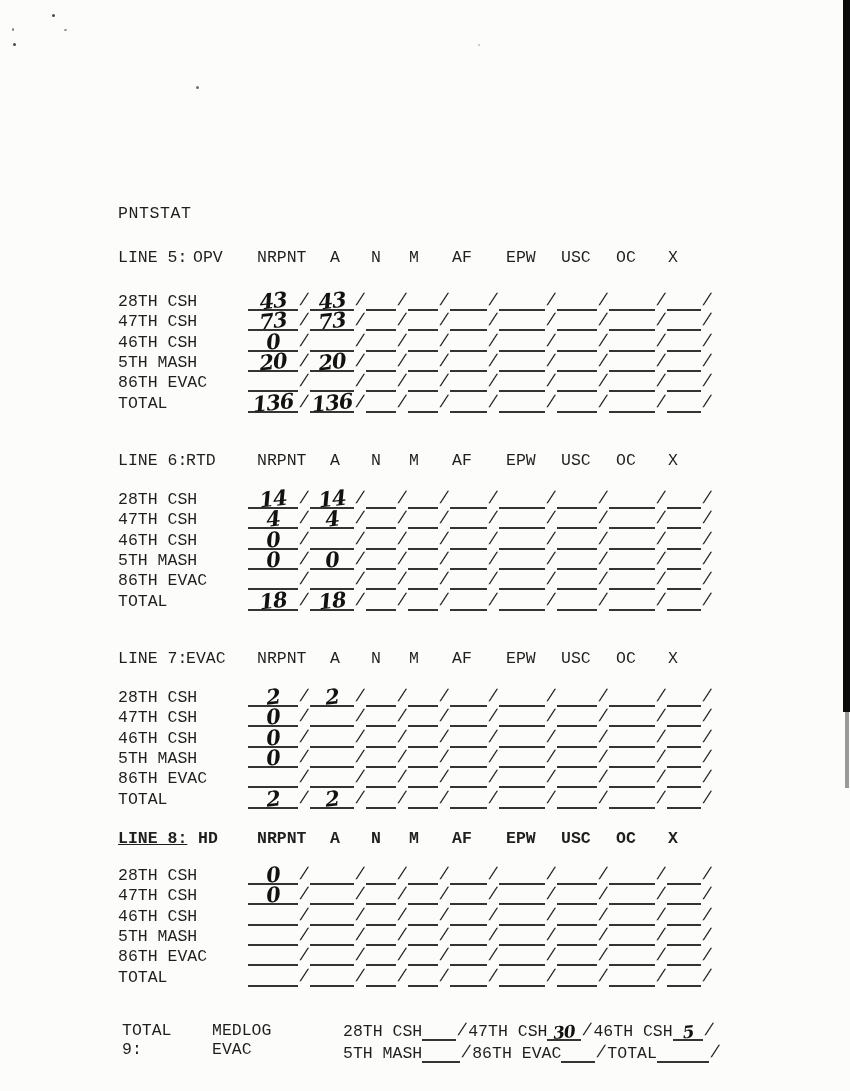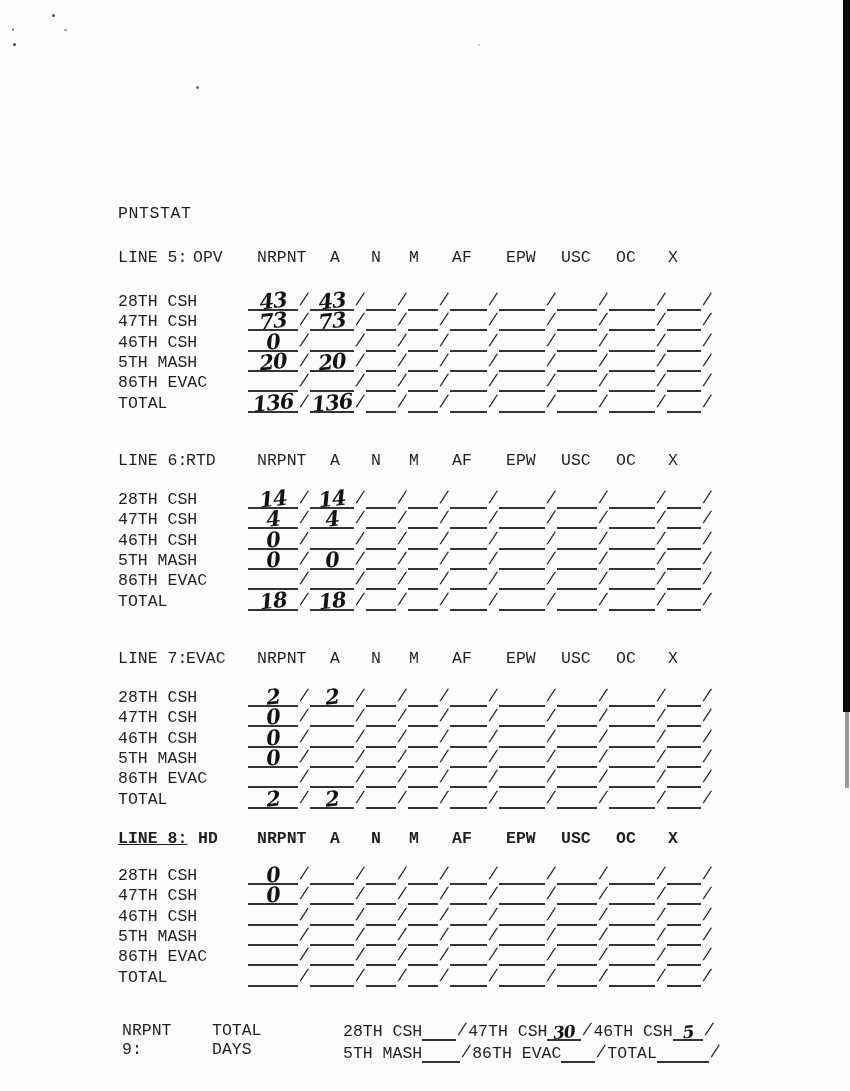--- a/index.html
+++ b/index.html
@@ -648,22 +648,22 @@
           <span class="sep">/</span>
           <span class="field" style="width: 46px;"></span>
           <span class="sep">/</span>
           <span class="field" style="width: 34px;"></span>
           <span class="sep">/</span>
         </div>
       </div>
     </div>
 
   <div class="l9">
-    <span class="l9-label">NRPNT 9:</span>
-    <span class="l9-title">TOTAL DAYS</span>
+    <span class="l9-label">TOTAL 9:</span>
+    <span class="l9-title">MEDLOG EVAC</span>
     <div class="l9line first" id="l9-line1">
         <span class="l9name">28TH CSH</span>
         <span class="l9blank" style="width: 34px;"></span>
         <span class="sep">/</span>
         <span class="l9name">47TH CSH</span>
         <span class="l9blank" style="width: 34px;">
           <span class="hw">30</span>
         </span>
         <span class="sep">/</span>
         <span class="l9name">46TH CSH</span>

